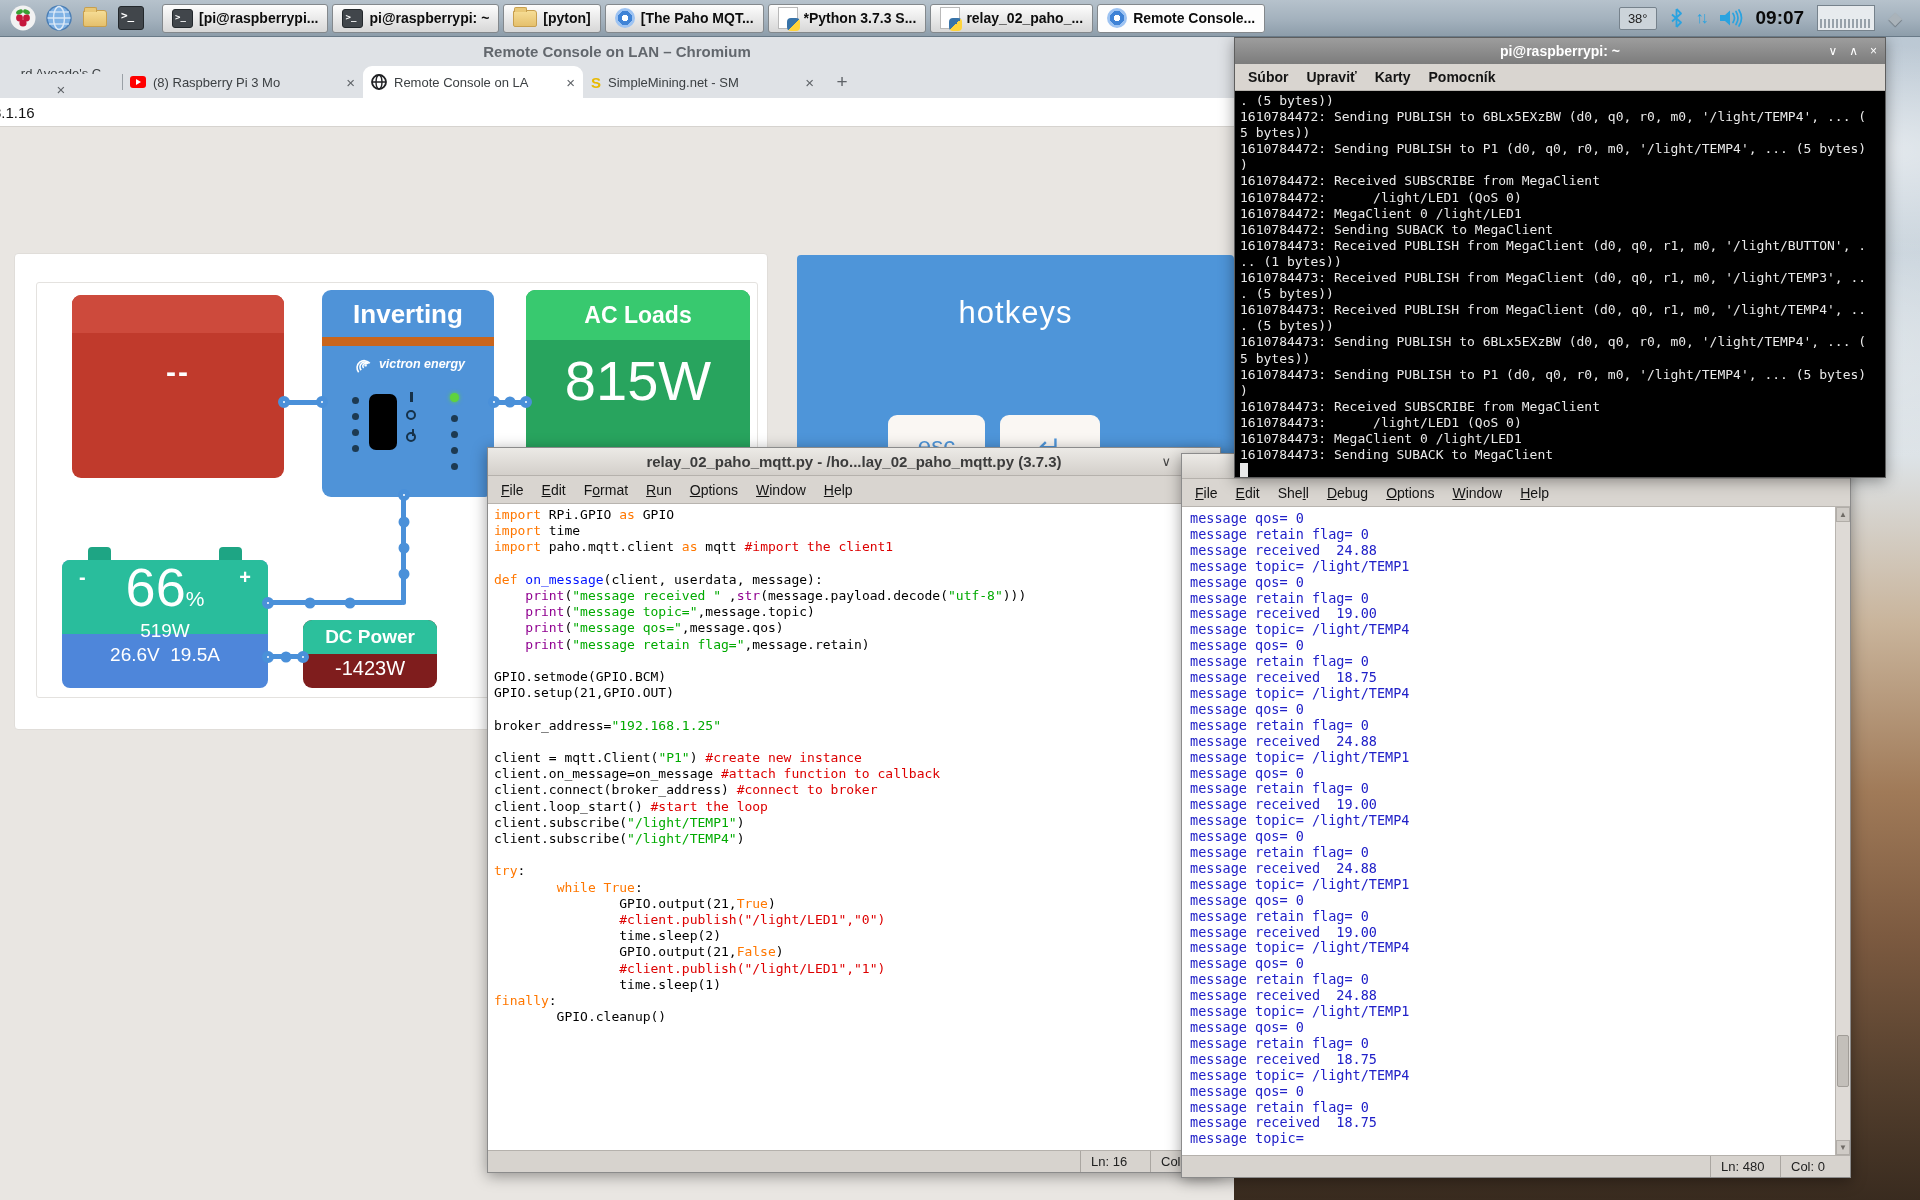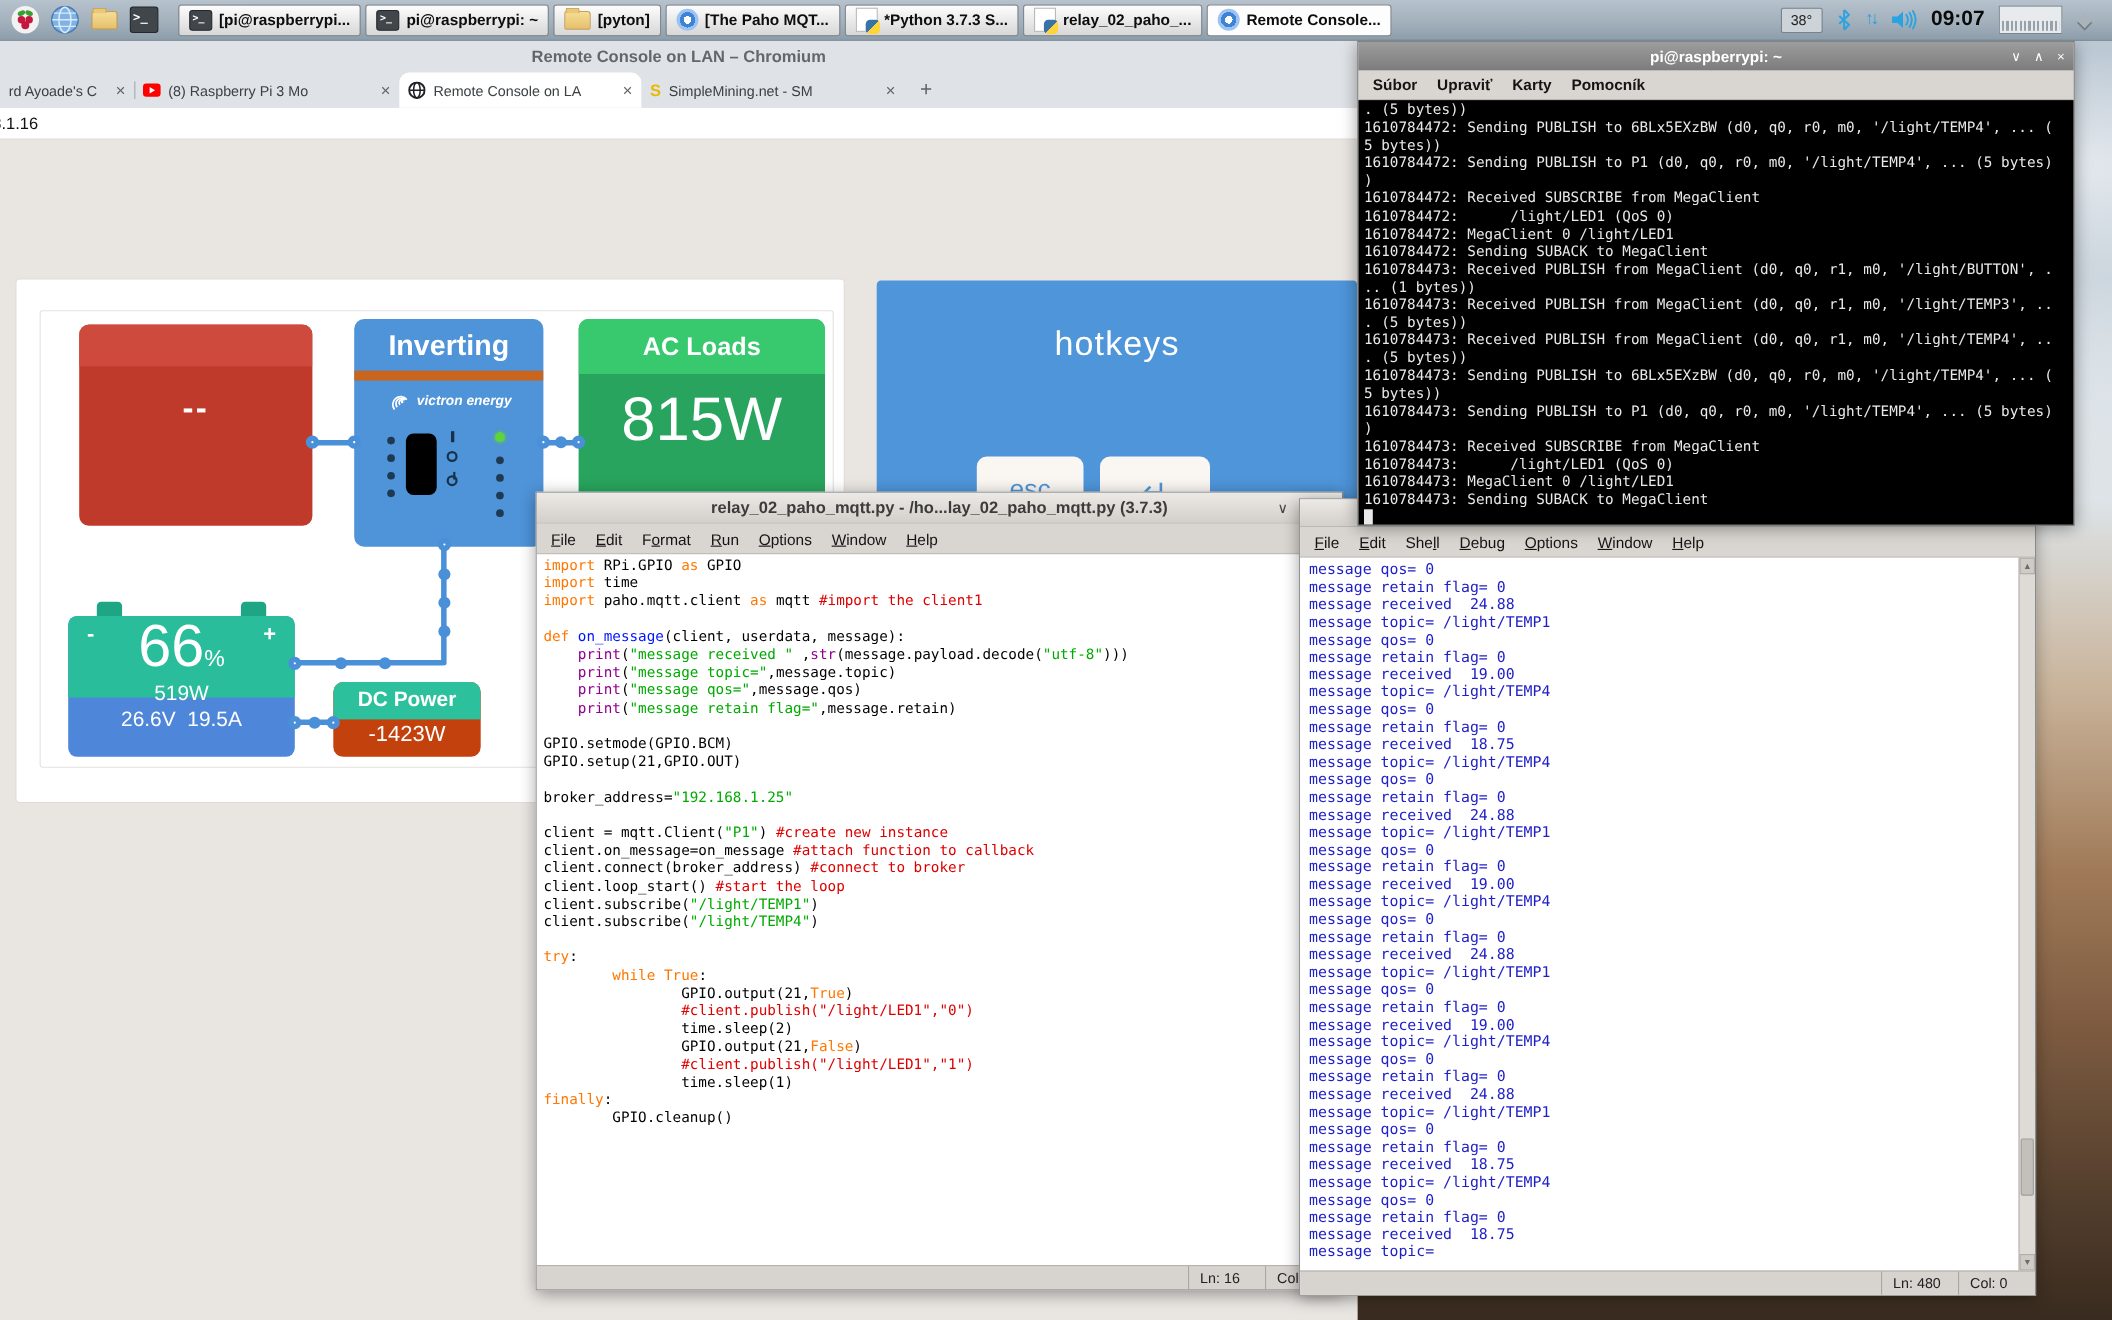--- a/index.html
+++ b/index.html
@@ -98,21 +98,21 @@
   .card-ac .val{text-align:center;font-size:56px;margin-top:8px;}
   .battery{position:absolute;left:62px;top:433px;width:206px;height:128px;border-radius:8px;background:#4e86da;color:#fff;overflow:visible;}
   .bat-nub{position:absolute;top:-13px;width:23px;height:14px;background:#1ea584;border-radius:4px 4px 0 0;}
   .bat-teal{position:absolute;left:0;top:0;right:0;height:74px;background:#29bd9c;border-radius:8px 8px 0 0;}
   .bat-soc{position:absolute;left:0;right:0;top:-4px;text-align:center;font-size:54px;font-weight:300;}
   .bat-soc .pct{font-size:21px;}
   .bat-minus{position:absolute;left:17px;top:6px;font-size:20px;font-weight:bold;}
   .bat-plus{position:absolute;right:17px;top:6px;font-size:20px;font-weight:bold;}
   .bat-power{position:absolute;left:0;right:0;top:60px;text-align:center;font-size:19px;}
   .bat-vi{position:absolute;left:0;right:0;top:84px;text-align:center;font-size:19px;white-space:pre;}
-  .card-dc{left:303px;top:493px;width:134px;height:68px;background:#c2410c;}
+  .card-dc{left:303px;top:493px;width:134px;height:68px;background:#7f1d1d;}
   .card-dc .band{height:34px;background:#2cc09c;display:flex;align-items:center;justify-content:center;font-weight:bold;font-size:19px;}
   .card-dc .val{text-align:center;font-size:20px;margin-top:3px;}
   
   .hline,.vline{position:absolute;background:#4a90d9;border-radius:3px;}
   .hline{height:5px;}
   .vline{width:5px;}
   .node{position:absolute;width:12px;height:12px;border:5px solid #4a90d9;background:#fff;border-radius:50%;transform:translate(-50%,-50%);}
   .cdot{position:absolute;width:11px;height:11px;background:#4a90d9;border-radius:50%;transform:translate(-50%,-50%);}
   
   .hotkeys{position:absolute;left:797px;top:128px;width:437px;height:760px;background:#4e95d9;border-radius:4px;color:#fff;}
@@ -149,21 +149,21 @@
 </head>
 <body>
 
 <div class="stage">
   <div class="desktop"></div>
 
   <div class="window chromium">
     <div class="chr-header">
       <div class="chr-title">Remote Console on LAN – Chromium</div>
       <div class="tabstrip" id="tabstrip">
-          <div class="tab inactive" style="width: 122px;">
+          <div class="tab inactive" style="width: 122px; flex-direction: column;">
             <span class="tab-label">rd Ayoade's C</span>
             <span class="tab-close">×</span>
           </div>
           <div class="tab inactive" style="width: 241px;">
             <span class="fav-youtube"></span>
             <span class="tab-label">(8) Raspberry Pi 3 Mo</span>
             <span class="tab-close">×</span>
           </div>
           <div class="tab active" style="width: 220px;">
             <svg width="16" height="16" viewBox="0 0 16 16" style="flex:0 0 auto">

